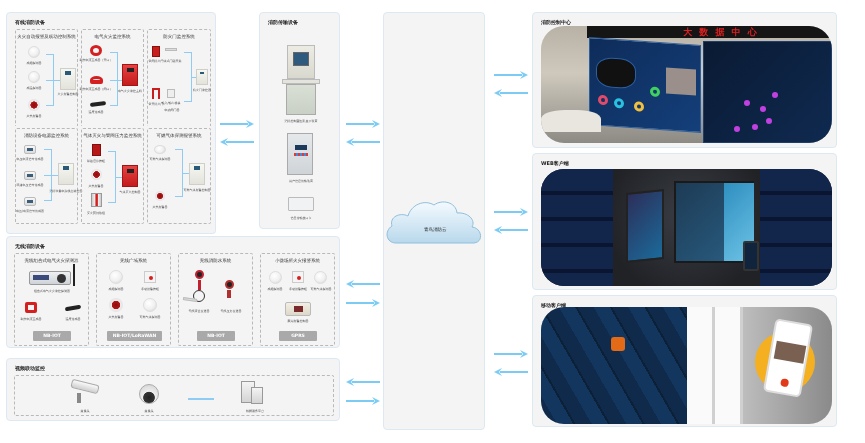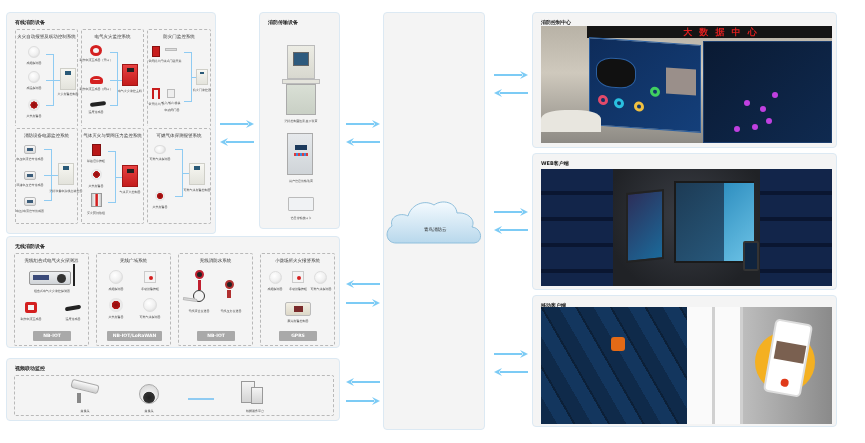--- a/index.html
+++ b/index.html
@@ -17,21 +17,21 @@
   .panel-box { background: linear-gradient(#f7f7f2, #e3e3dc); border: 1px solid #cfcfc8; }
   .panel-box::after { content: ""; position: absolute; left: 30%; top: 12%; width: 40%; height: 16%; background: #2a5a78; }
   .red-box { background: linear-gradient(#e84242, #c41c1c); border: 1px solid #a01616; }
   .red-box::after { content: ""; position: absolute; left: 25%; top: 15%; width: 50%; height: 20%; background: #222; }
   .meter { background: linear-gradient(#f8f8f8, #dadada); border: 1px solid #bbb; border-radius: 2px; }
   .meter::after { content: ""; position: absolute; left: 20%; top: 25%; width: 60%; height: 40%; background: #3c5d7a; }
   .connector { position: absolute; border: 1px solid #8fcbf2; border-left: none; }
   .hline { position: absolute; height: 1px; background: #8fcbf2; }
   .badge { position: absolute; background: #a9a9a9; color: #fff; font-size: 4.5px; font-weight: bold; text-align: center; line-height: 10px; height: 10px; border-radius: 1px; }
   .arrow { position: absolute; width: 34px; height: 8px; }
-  .shot { position: absolute; overflow: hidden; }
+  .shot { position: absolute; overflow: hidden; border-radius: 23px; }
   .cloud-label { position: absolute; font-size: 4.5px; color: #222; white-space: nowrap; }
   .cam-label { font-size: 3px; }
 </style>
 </head>
 <body>
 
 <svg width="0" height="0" style="position:absolute">
   <defs>
     <g id="arrow-right">
       <line x1="0" y1="4" x2="28" y2="4" stroke="#7ccbf5" stroke-width="2"></line>

